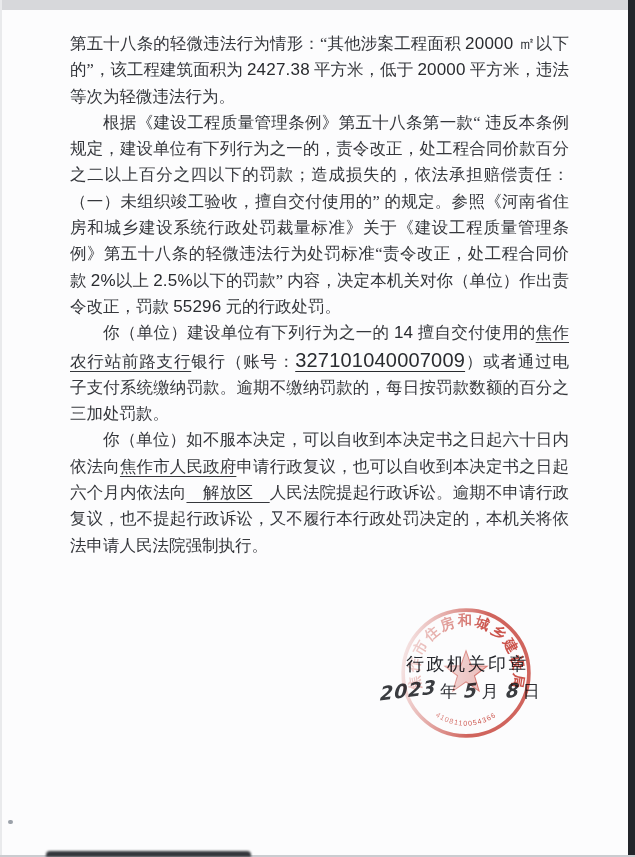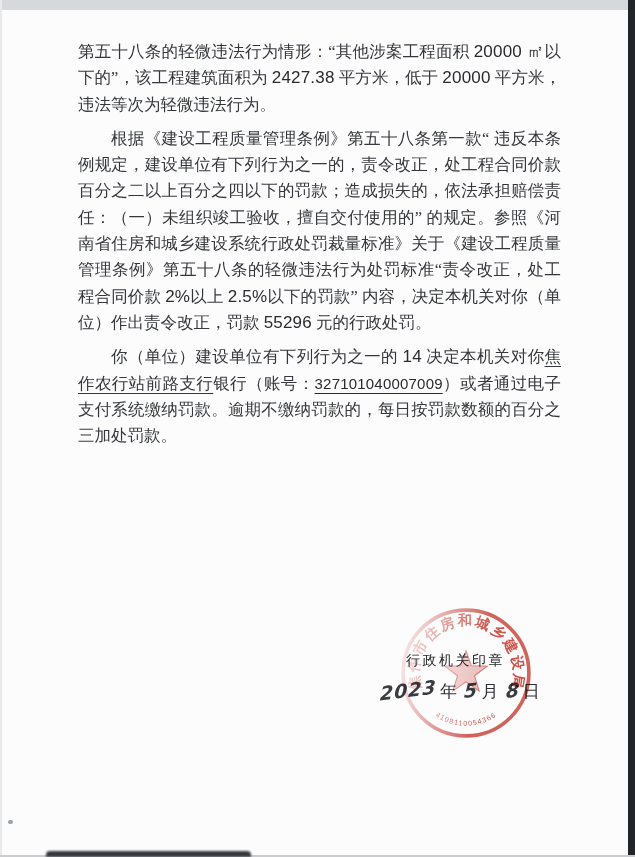--- a/index.html
+++ b/index.html
@@ -16,44 +16,44 @@
   .edge-bottom-line{position:absolute;left:0;bottom:0;width:635px;height:2px;background:#caccd0;}
   .edge-bottom-smudge{position:absolute;left:46px;bottom:0;width:205px;height:6px;background:#34373c;border-radius:4px 4px 0 0;filter:blur(1px);}
   .speck{position:absolute;left:8px;top:820px;width:5px;height:4px;background:#9ba1a9;border-radius:2px;}
 
   
   .document-body{
     position:absolute;left:70px;top:31px;width:499px;
     color:#35373c;font-size:16.5px;line-height:26.3px;
     text-align:justify;word-break:break-all;
   }
-  .para{margin:8px;}
+  .para{margin:0;}
   .para.indent{text-indent:33px;}
   .run-normal{}
   .run-num{
     font-family:"Liberation Sans","DejaVu Sans",sans-serif;
     font-size:17px;color:#292b2f;letter-spacing:.2px;
   }
   .run-u{text-decoration:underline;text-underline-offset:4px;text-decoration-thickness:1.2px;}
   .run-num-u{
     font-family:"Liberation Sans","DejaVu Sans",sans-serif;
-    font-size:15px;color:#292b2f;letter-spacing:.2px;
+    font-size:20px;color:#292b2f;letter-spacing:.2px;
     text-decoration:underline;text-underline-offset:4px;text-decoration-thickness:1.2px;
   }
 
   
   .stamp-area{position:absolute;left:340px;top:580px;width:290px;height:215px;}
   .seal{position:absolute;left:55px;top:22px;width:142px;height:142px;opacity:.93;}
   .seal-fade{
     position:absolute;left:55px;top:22px;width:142px;height:142px;pointer-events:none;
     background:linear-gradient(100deg,rgba(252,252,253,.92) 6%,rgba(252,252,253,.5) 30%,rgba(252,252,253,0) 58%);
   }
   .stamp-label{
     position:absolute;left:66px;top:72px;
-    font-size:14px;letter-spacing:2.5px;color:#27292e;mix-blend-mode:multiply;white-space:nowrap;
+    font-size:18px;letter-spacing:2.5px;color:#27292e;mix-blend-mode:multiply;white-space:nowrap;
   }
   .stamp-date{
     position:absolute;left:40px;top:99px;
     font-size:17px;color:#2e3035;mix-blend-mode:multiply;white-space:nowrap;
   }
   .hand{
     display:inline-block;
     font-family:"DejaVu Sans","Liberation Sans",sans-serif;
     font-style:italic;font-weight:600;font-size:19px;letter-spacing:1px;
     transform:rotate(-7deg) skewX(-10deg);color:#3a3c40;
@@ -61,21 +61,22 @@
   .print-unit{display:inline-block;margin:0 3px;}
 </style>
 </head>
 <body style="--seal-red: #c8473e; color: rgb(53, 55, 60);">
 
 <div class="scan-page">
 
   <div class="document-body">
       <p class="para"><span class="run-normal">第五十八条的轻微违法行为情形：“其他涉案工程面积 </span><span class="run-num">20000 ㎡</span><span class="run-normal">以下的”，该工程建筑面积为 </span><span class="run-num">2427.38</span><span class="run-normal"> 平方米，低于 </span><span class="run-num">20000</span><span class="run-normal"> 平方米，违法等次为轻微违法行为。</span></p>
       <p class="para indent"><span class="run-normal">根据《建设工程质量管理条例》第五十八条第一款“ 违反本条例规定，建设单位有下列行为之一的，责令改正，处工程合同价款百分之二以上百分之四以下的罚款；造成损失的，依法承担赔偿责任：（一）未组织竣工验收，擅自交付使用的” 的规定。参照《河南省住房和城乡建设系统行政处罚裁量标准》关于《建设工程质量管理条例》第五十八条的轻微违法行为处罚标准“责令改正，处工程合同价款 </span><span class="run-num">2%</span><span class="run-normal">以上 </span><span class="run-num">2.5%</span><span class="run-normal">以下的罚款” 内容，决定本机关对你（单位）作出责令改正，罚款 </span><span class="run-num">55296</span><span class="run-normal"> 元的行政处罚。</span></p>
-      <p class="para indent"><span class="run-normal">你（单位）建设单位有下列行为之一的 </span><span class="run-num">14</span><span class="run-normal"> 决定本机关对你</span><span class="run-u">焦作农行站前路支行</span><span class="run-normal">银行（账号：</span><span class="run-num-u">327101040007009</span><span class="run-normal">）或者通过电子支付系统缴纳罚款。逾期不缴纳罚款的，每日按罚款数额的百分之三加处罚款。</span></p>
+      <p class="para indent"><span class="run-normal">你（单位）建设单位有下列行为之一的 </span><span class="run-num">14</span><span class="run-normal"> 擅自交付使用的</span><span class="run-u">焦作农行站前路支行</span><span class="run-normal">银行（账号：</span><span class="run-num-u">327101040007009</span><span class="run-normal">）或者通过电子支付系统缴纳罚款。逾期不缴纳罚款的，每日按罚款数额的百分之三加处罚款。</span></p>
+      <p class="para indent"><span class="run-normal">你（单位）如不服本决定，可以自收到本决定书之日起六十日内依法向</span><span class="run-u">焦作市人民政府</span><span class="run-normal">申请行政复议，也可以自收到本决定书之日起六个月内依法向</span><span class="run-u">　解放区　</span><span class="run-normal">人民法院提起行政诉讼。逾期不申请行政复议，也不提起行政诉讼，又不履行本行政处罚决定的，本机关将依法申请人民法院强制执行。</span></p>
     </div>
 
   <div class="stamp-area">
 
     <svg class="seal" viewBox="-70 -70 140 140">
       <circle r="62" fill="none" stroke="var(--seal-red,#c8473e)" stroke-width="3.6" opacity="0.9"></circle>
       <path id="sealArcTop" d="M -44.2 16.1 A 47 47 0 1 1 44.2 16.1" fill="none"></path>
       <path id="sealArcBottom" d="M -30 42.5 A 52 52 0 0 0 30 42.5" fill="none"></path>
       <polygon points="0,-22 5.17,-7.12 20.92,-6.8 8.37,2.72 12.93,17.8 0,8.8 -12.93,17.8 -8.37,2.72 -20.92,-6.8 -5.17,-7.12" fill="var(--seal-red,#c8473e)" fill-opacity="0.35" stroke="var(--seal-red,#c8473e)" stroke-width="1" stroke-opacity="0.75"></polygon>
       <text font-size="14" font-weight="bold" letter-spacing="2.3" fill="var(--seal-red,#c8473e)" font-family="Liberation Sans, DejaVu Sans, sans-serif">

